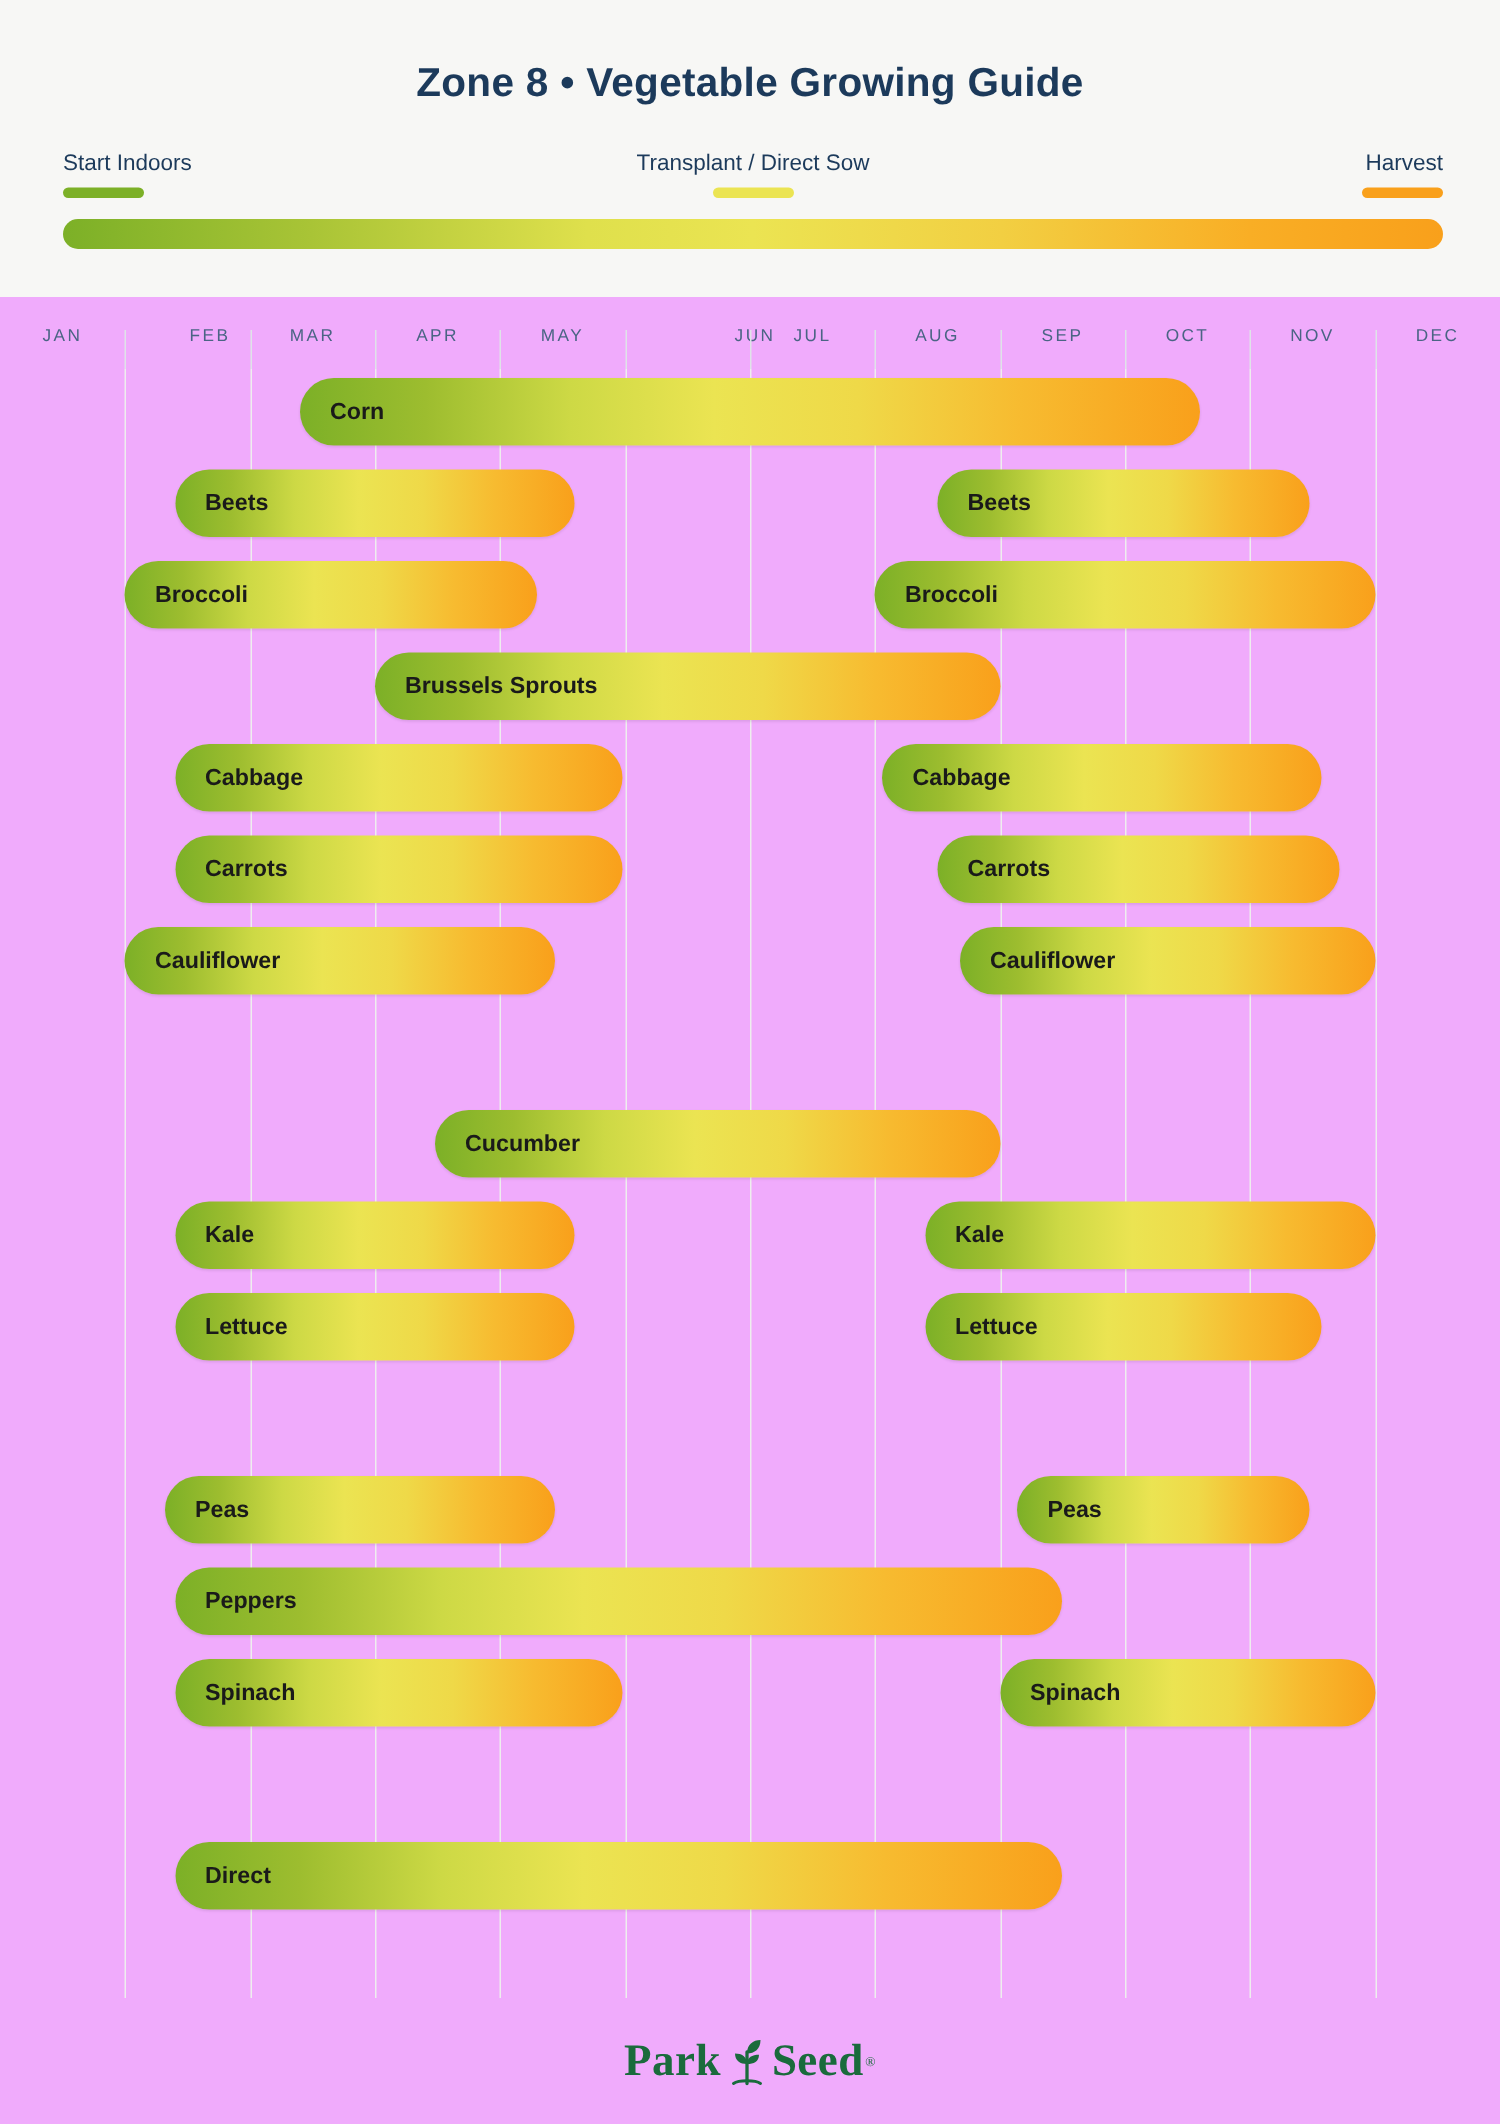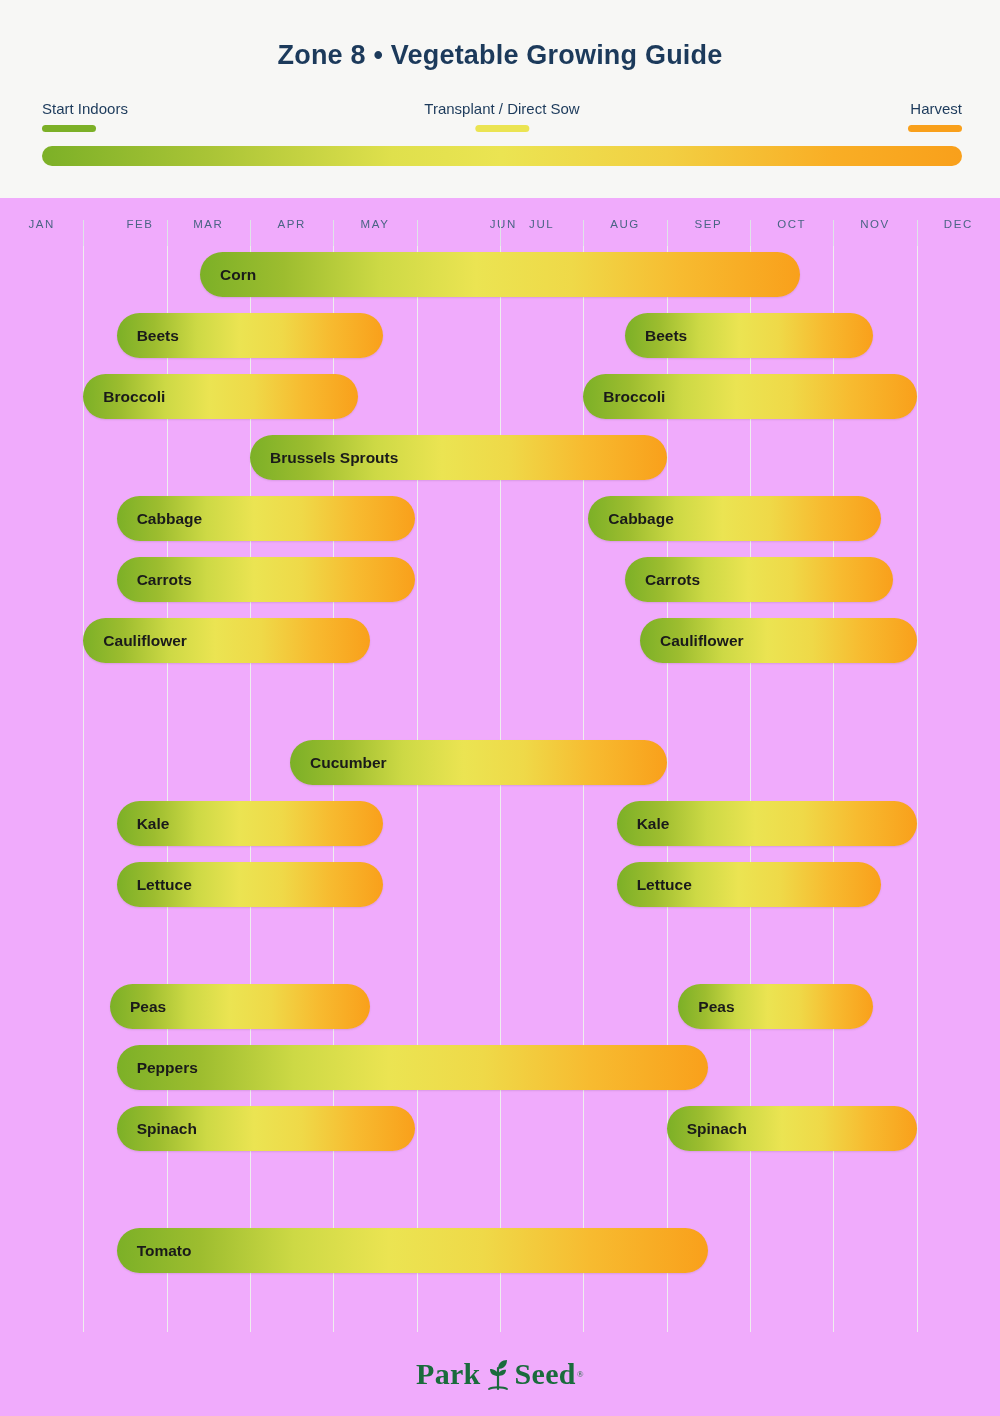--- a/index.html
+++ b/index.html
@@ -301,21 +301,21 @@
       <div class="row" style="top: 854px;">
         <div class="bar" style="left: 116.667px; width: 298.333px; background: linear-gradient(90deg, rgb(124, 176, 39) 0%, rgb(157, 189, 47) 14%, rgb(205, 217, 69) 30%, rgb(235, 228, 82) 46%, rgb(239, 217, 72) 62%, rgb(247, 187, 48) 80%, rgb(249, 160, 27) 100%);">
           <span class="bar-label">Spinach</span>
         </div>
         <div class="bar" style="left: 666.667px; width: 250px; background: linear-gradient(90deg, rgb(124, 176, 39) 0%, rgb(157, 189, 47) 14%, rgb(205, 217, 69) 30%, rgb(235, 228, 82) 46%, rgb(239, 217, 72) 62%, rgb(247, 187, 48) 80%, rgb(249, 160, 27) 100%);">
           <span class="bar-label">Spinach</span>
         </div>
       </div>
       <div class="row" style="top: 976px;">
         <div class="bar" style="left: 116.667px; width: 591.667px; background: linear-gradient(90deg, rgb(124, 176, 39) 0%, rgb(157, 189, 47) 14%, rgb(205, 217, 69) 30%, rgb(235, 228, 82) 46%, rgb(239, 217, 72) 62%, rgb(247, 187, 48) 80%, rgb(249, 160, 27) 100%);">
-          <span class="bar-label">Tomato</span>
+          <span class="bar-label">Direct</span>
         </div>
       </div>
     </div>
 
   <div class="footer">
     <div class="logo">
       <span>Park</span>
       <svg class="logo-mark" width="26" height="34" viewBox="0 0 26 34" aria-hidden="true">
         <path d="M13 32 L13 11" stroke="#1a6b3c" stroke-width="2.2" fill="none" stroke-linecap="round"></path>
         <path d="M13 12 C13 6, 17 3, 22 3 C22 9, 18 12, 13 12 Z" fill="#1a6b3c"></path>

